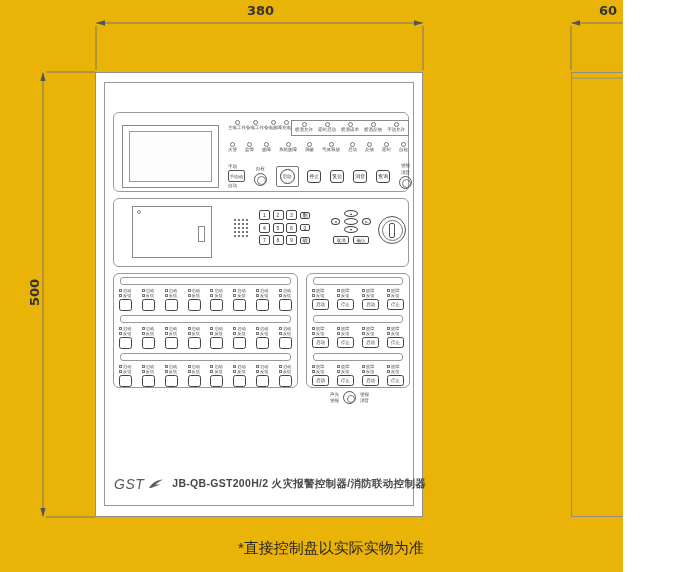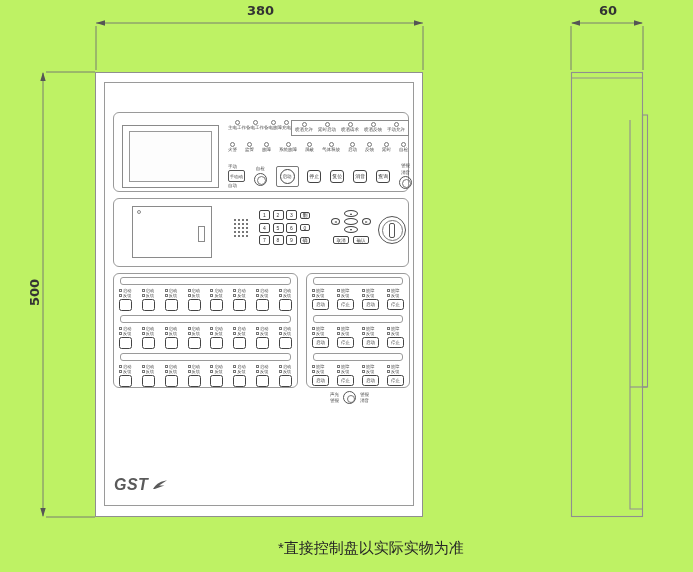--- a/index.html
+++ b/index.html
@@ -1,16 +1,16 @@
 <!DOCTYPE html>
 <html><head>
 <meta charset="utf-8">
 <style>
   html,body{margin:0;padding:0;background:#fff;}
-  #canvas{position:relative;width:693px;height:572px;background:#bef264;overflow:hidden;
+  #canvas{position:relative;width:623px;height:572px;background:#eab308;overflow:hidden;
           font-family:"Liberation Sans",sans-serif;color:#333;}
   svg.overlay{position:absolute;left:0;top:0;pointer-events:none;}
   .dim-text{position:absolute;font-size:13px;font-weight:bold;color:#333;
             font-family:"DejaVu Sans",sans-serif;}
   
   .outer-box{position:absolute;left:95px;top:72px;width:328px;height:445px;
              border:1.3px solid #8f8f8f;box-sizing:border-box;background:#fff;}
   .inner-box{position:absolute;left:104px;top:82px;width:310px;height:424px;
              border:1px solid #9a9a9a;box-sizing:border-box;}
   .panel{position:absolute;border:1px solid #9a9a9a;border-radius:6px;box-sizing:border-box;}
@@ -100,24 +100,24 @@
   
   #mute{position:absolute;left:330px;top:391px;display:flex;align-items:center;gap:4px;}
   .mute-btn{width:13px;height:13px;border:1.2px solid #555;border-radius:50%;
             box-sizing:border-box;position:relative;}
   .mute-btn::after{content:"";position:absolute;left:2.5px;top:2.5px;width:6px;height:6px;
             border:0.9px solid #777;border-radius:50%;}
   .stack{display:flex;flex-direction:column;gap:1px;}
   
   #nameplate{position:absolute;left:114px;top:476px;width:296px;display:flex;
              align-items:center;gap:9px;}
-  .logo{font-size:16px;font-weight:700;font-style:italic;letter-spacing:0.5px;color:#5a5a5a;
+  .logo{font-size:14px;font-weight:400;font-style:italic;letter-spacing:0.5px;color:#5a5a5a;
         display:flex;align-items:center;gap:5px;}
   .model-title{font-size:10.5px;font-weight:bold;color:#474747;letter-spacing:0.3px;white-space:nowrap;}
-  #caption{position:absolute;left:238px;top:539px;font-size:15px;color:#262626;margin-left:40px;}
+  #caption{position:absolute;left:238px;top:539px;font-size:15px;color:#262626;}
 </style>
 </head>
 <body>
 
 <div id="canvas">
 
   <svg class="overlay" width="693" height="572">
     <g stroke="#6f6f6f" stroke-width="0.9" fill="none">
 
       <line x1="96" y1="23" x2="423" y2="23"></line>
@@ -749,17 +749,18 @@
     </div>
   </div>
 
   <div id="nameplate">
     <span class="logo">
       <span>GST</span>
       <svg width="14" height="12" viewBox="0 0 16 11">
         <path d="M0,10 C4,3 10,1 16,0 L7,6 L13,6 L2,10 Z" fill="#5a5a5a"></path>
       </svg>
     </span>
+    <span class="model-title">JB-QB-GST200H/2 火灾报警控制器/消防联动控制器</span>
   </div>
 
   <div id="caption">*直接控制盘以实际实物为准</div>
 
 </div>
 
 </body></html>

